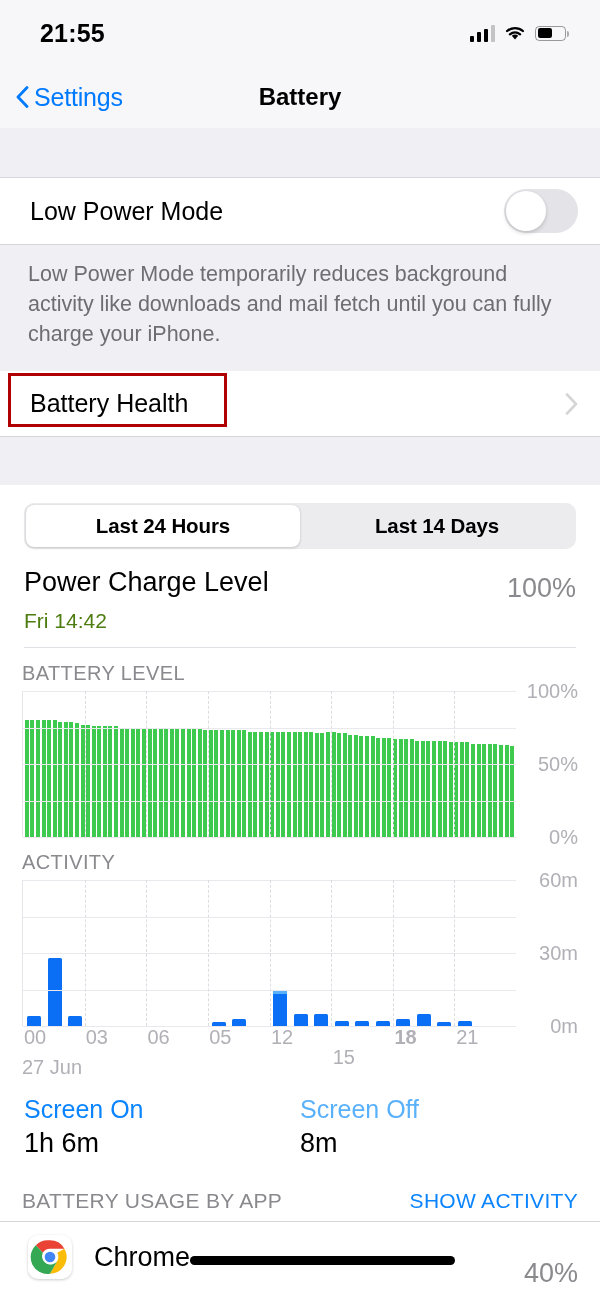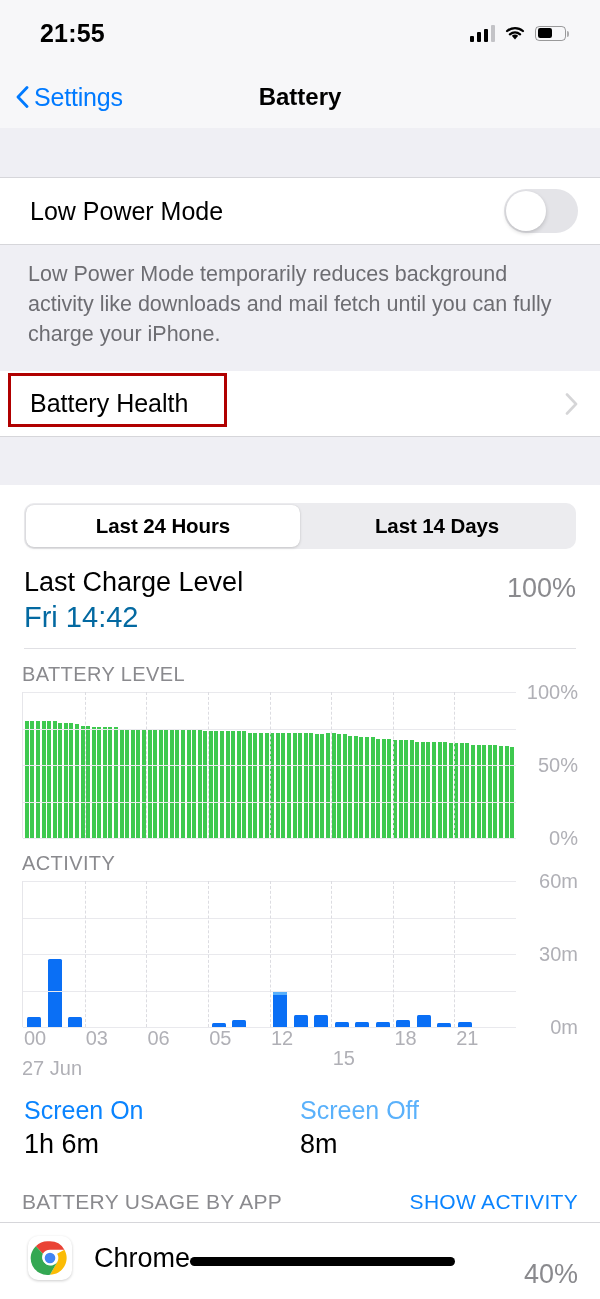--- a/index.html
+++ b/index.html
@@ -228,23 +228,23 @@
     display: flex;
     align-items: flex-start;
     justify-content: space-between;
   }
   .charge-title {
     font-size: 27px;
     color: #000;
     line-height: 34px;
   }
   .charge-sub {
-    font-size: 29px;
-    color: #0369a1;
-    margin-top: 2px;
+    font-size: 21px;
+    color: #4d7c0f;
+    margin-top: 10px;
   }
   .charge-pct {
     font-size: 27px;
     color: #8a8a8e;
     padding-top: 8px;
   }
   .hr {
     height: 1px;
     background: #e0e0e4;
     margin: 14px 24px 0 24px;
@@ -496,21 +496,21 @@
 
 <div class="seg-wrap">
   <div class="segmented">
     <div class="seg active">Last 24 Hours</div>
     <div class="seg">Last 14 Days</div>
   </div>
 </div>
 
 <div class="charge">
   <div>
-    <div class="charge-title">Last Charge Level</div>
+    <div class="charge-title">Power Charge Level</div>
     <div class="charge-sub">Fri 14:42</div>
   </div>
   <div class="charge-pct">100%</div>
 </div>
 <div class="hr"></div>
 
 <div class="chart-block">
   <div class="chart-head">BATTERY LEVEL</div>
   <div class="chart-area">
     <div class="plot" id="lvl-plot">
@@ -882,21 +882,21 @@
         <div class="ylabel" style="top: 100%;">0m</div>
       </div>
   </div>
   <div class="xaxis" id="act-xaxis">
       <div class="xtick" style="left: calc(0% + 2px);">00</div>
       <div class="xtick" style="left: calc(11.1061% + 2px);">03</div>
       <div class="xtick" style="left: calc(22.2122% + 2px);">06</div>
       <div class="xtick" style="left: calc(33.3183% + 2px);">05</div>
       <div class="xtick" style="left: calc(44.4245% + 2px);">12</div>
       <div class="xtick" style="left: calc(55.5306% + 2px); margin-top: 20px;">15</div>
-      <div class="xtick" style="left: calc(66.6367% + 2px);">18</div>
+      <div class="xtick" style="left: calc(66.6367% + 2px); font-weight: bold;">18</div>
       <div class="xtick" style="left: calc(77.7428% + 2px);">21</div>
     </div>
   <div class="xdate">27 Jun</div>
 </div>
 
 <div class="screens">
   <div class="screen-col">
     <div class="screen-label screen-on-label">Screen On</div>
     <div class="screen-value">1h 6m</div>
   </div>

